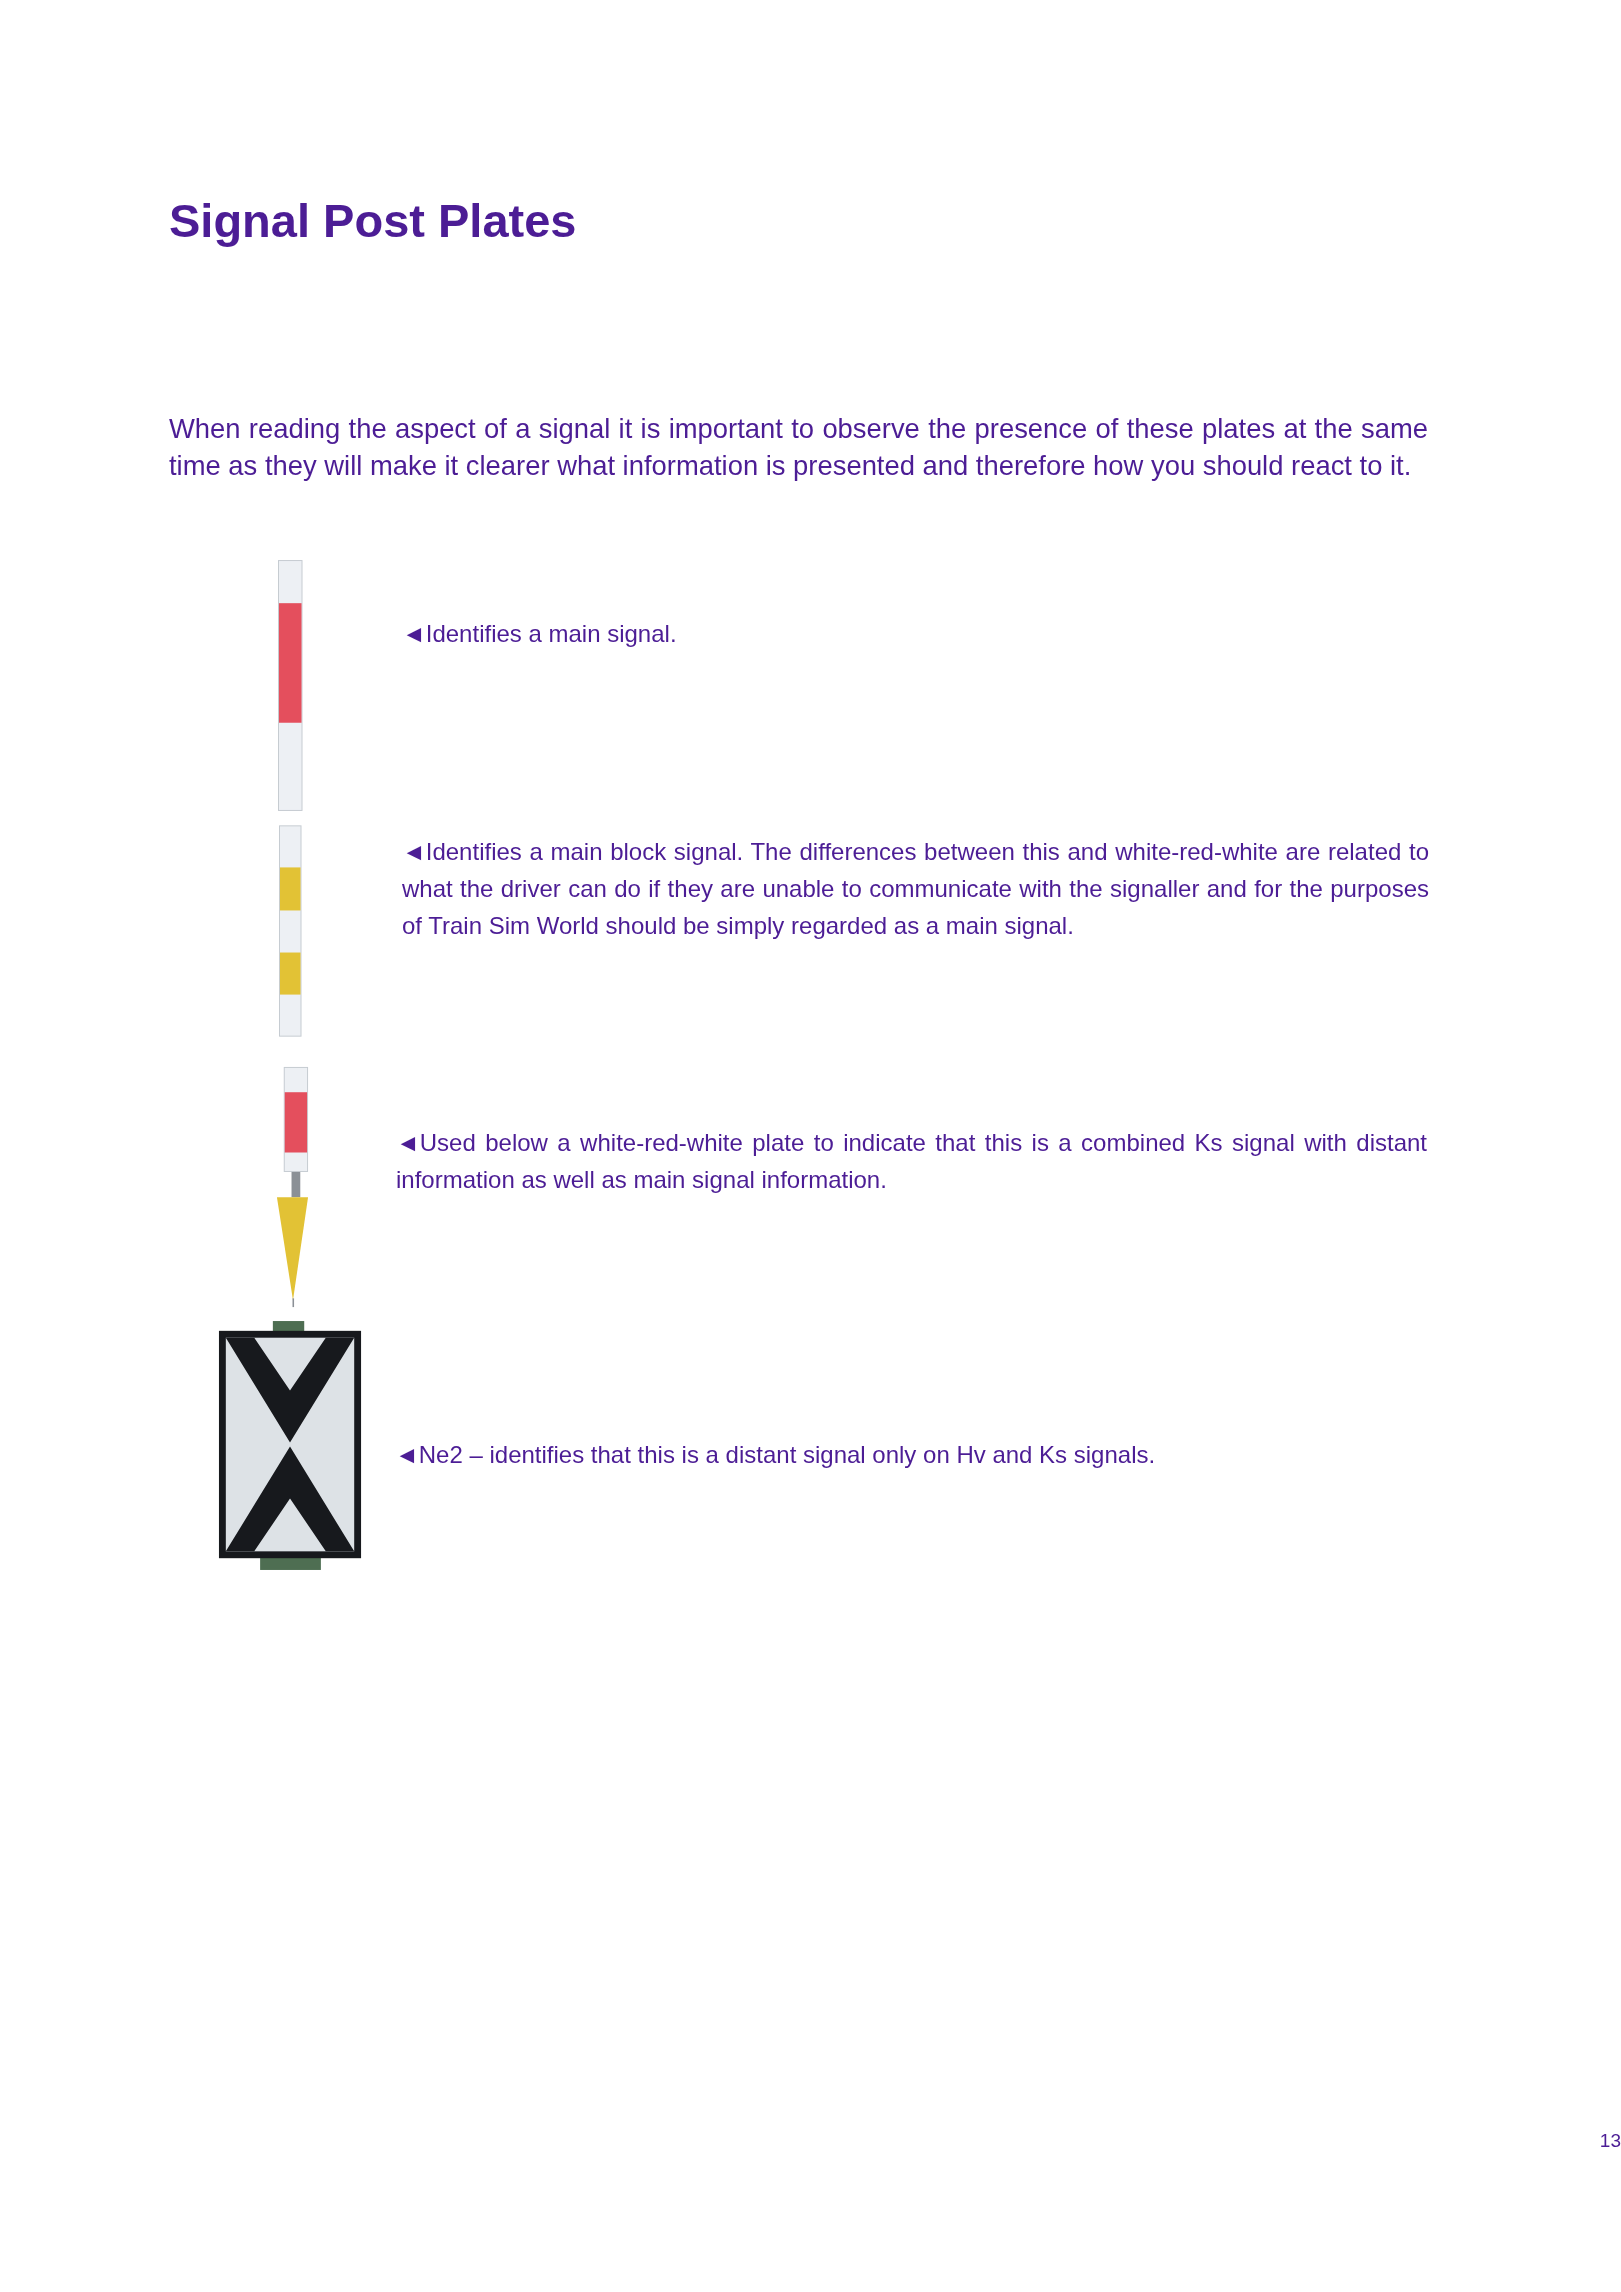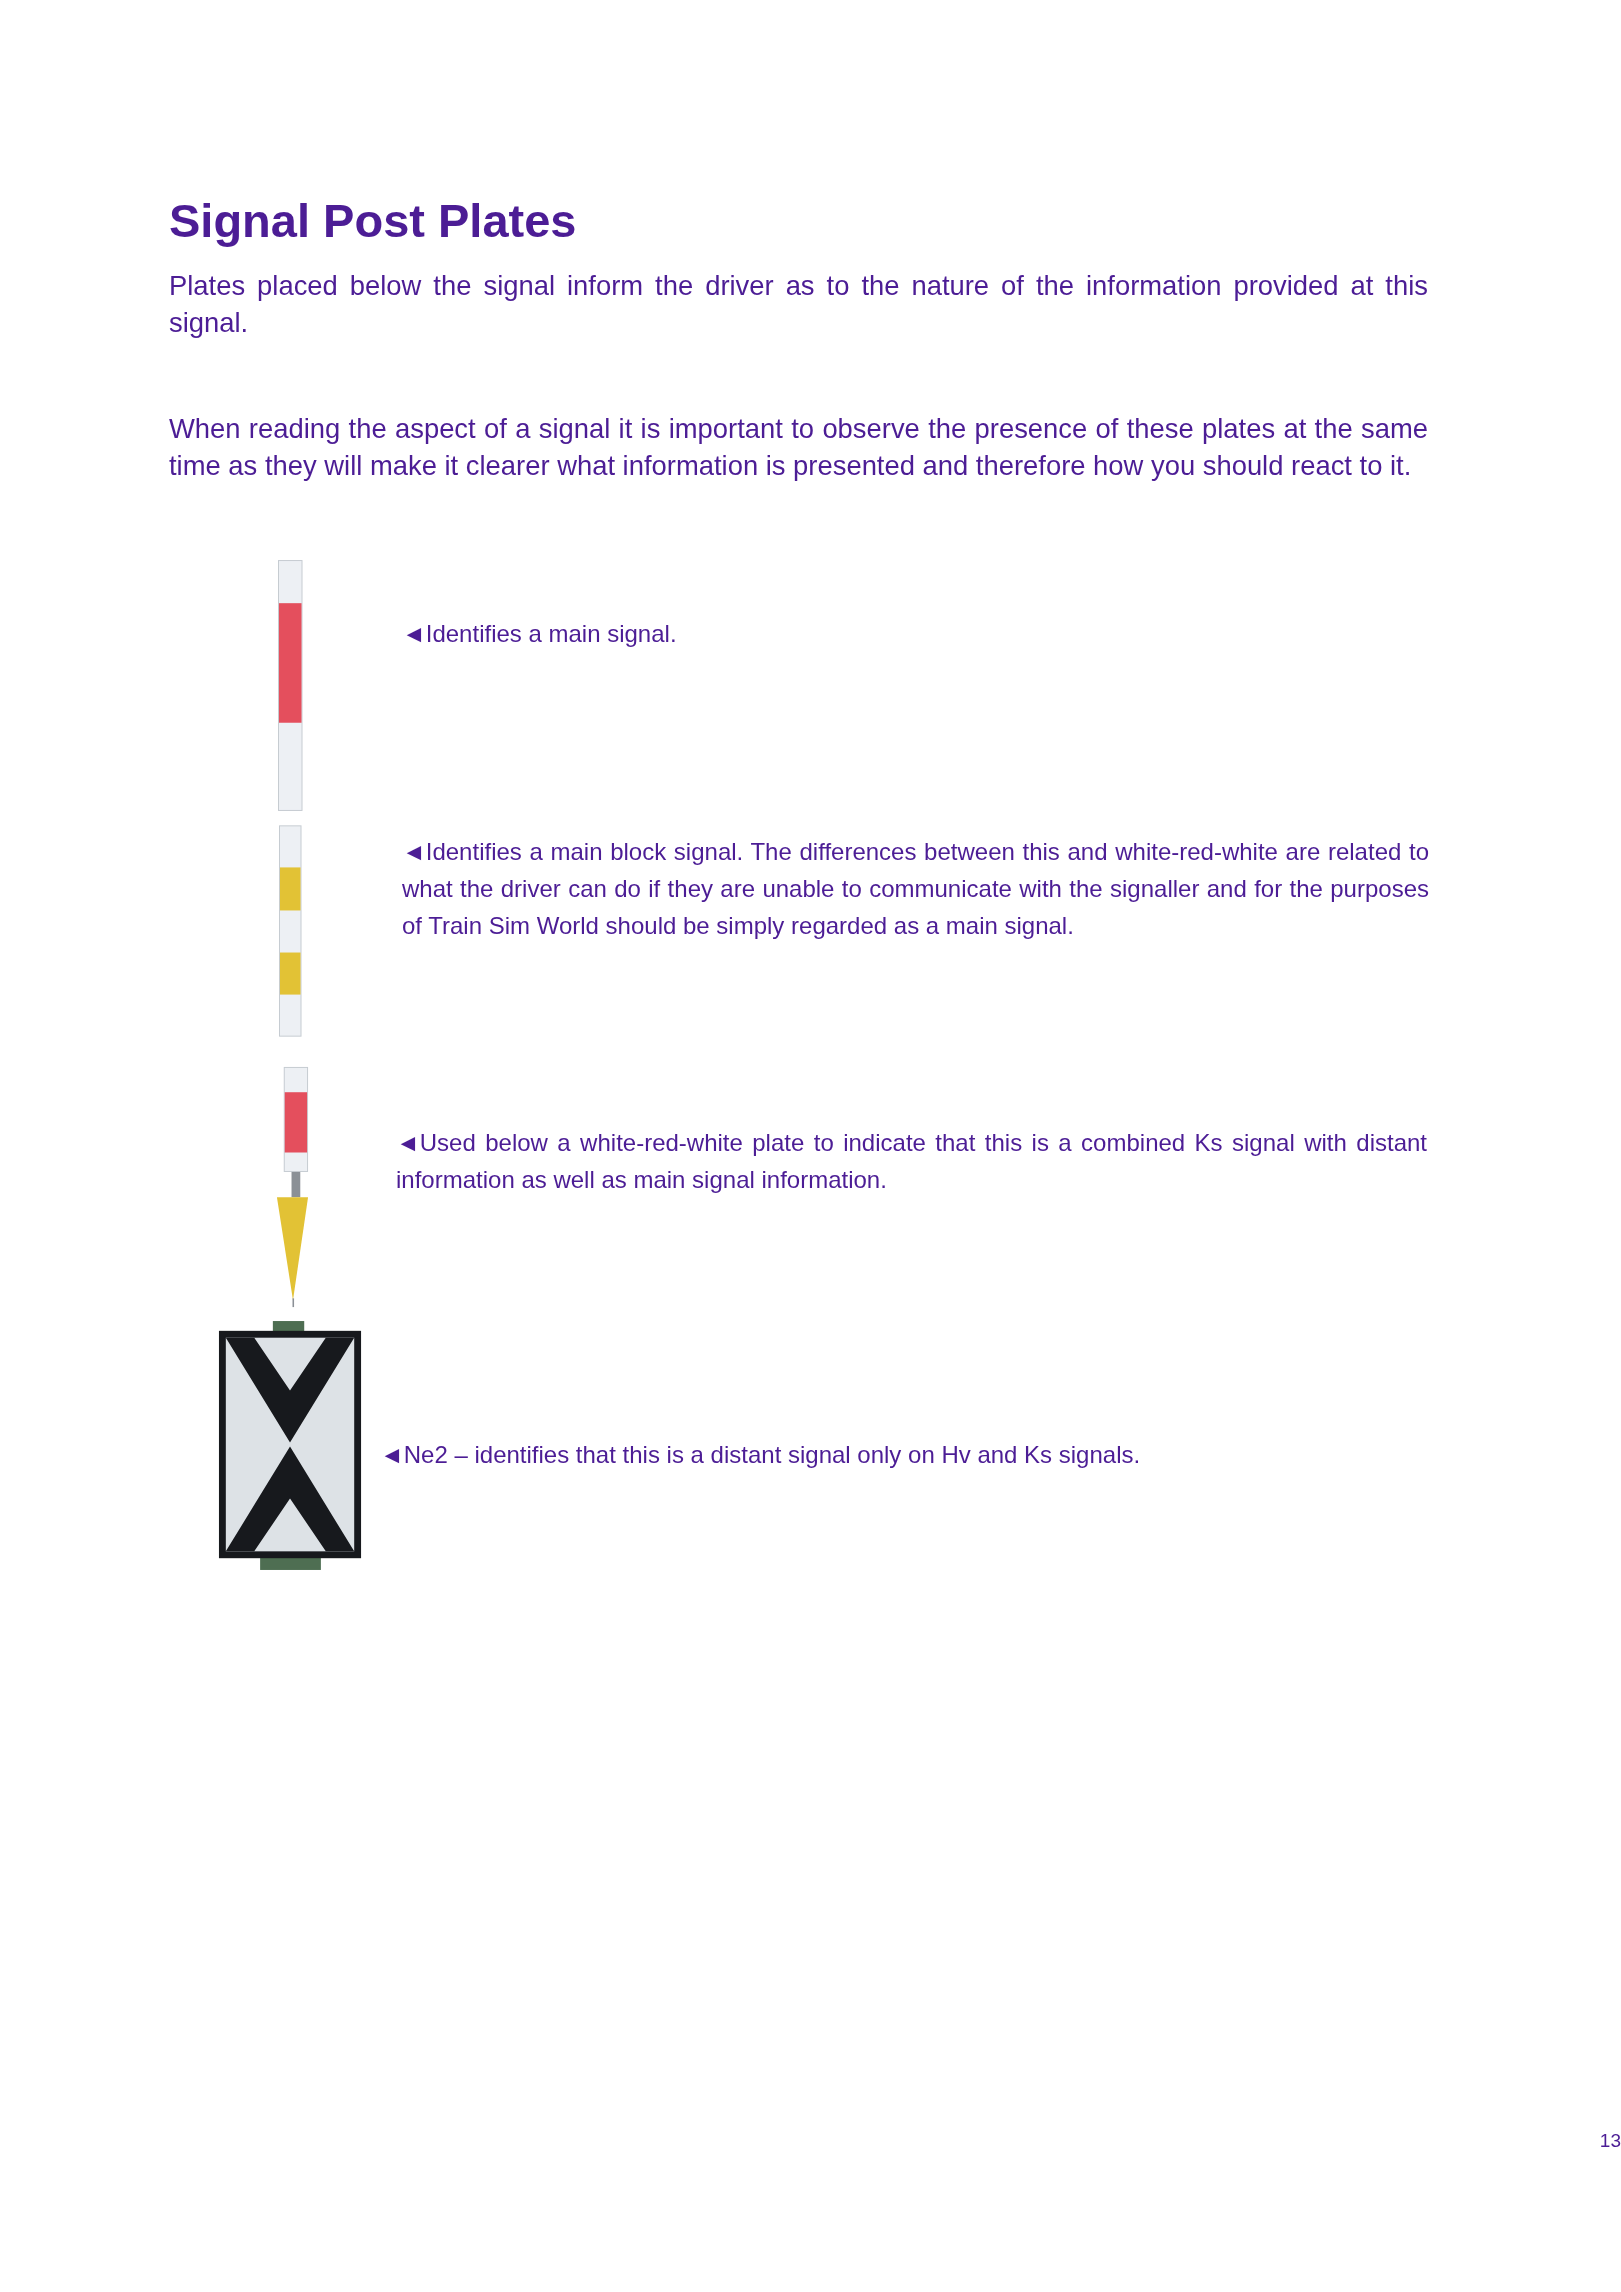--- a/index.html
+++ b/index.html
@@ -35,21 +35,20 @@
   }
   svg { display: block; }
 </style>
 </head>
 <body>
 
 <div class="page">
 
   <div class="abs doc-title" style="left:169px; top:192px;">Signal Post Plates</div>
 
-  <div class="abs body-text justified" style="left:169px; top:267px; width:1259px;">Plates placed below the signal inform the driver as to the nature of the information provided at this signal.</div>
 
   <div class="abs body-text justified" style="left:169px; top:368px; width:1259px;margin-top:42px;">When reading the aspect of a signal it is important to observe the presence of these plates at the same time as they will make it clearer what information is presented and therefore how you should react to it.</div>
 
   <svg class="abs" style="left:278px; top:560px;" width="24.5" height="251" viewBox="0 0 25 256">
     <rect x="0" y="0" width="25" height="256" fill="#c5cbd1"></rect>
     <rect x="1" y="1" width="23" height="254" fill="#edf0f4"></rect>
     <rect x="1" y="44" width="23" height="122" fill="#e44f5d"></rect>
   </svg>
 
   <div class="abs caption" style="left:402px; top:615px; width:1029px;">◄Identifies a main signal.</div>
@@ -76,18 +75,18 @@
 
   <svg class="abs" style="left:217px; top:1321px;" width="147" height="249" viewBox="0 0 150 254">
     <rect x="57" y="0" width="32" height="14" fill="#4e6e52"></rect>
     <rect x="44" y="240" width="62" height="14" fill="#4e6e52"></rect>
     <rect x="2" y="10" width="145" height="232" fill="#17191d"></rect>
     <rect x="9" y="17" width="131" height="218" fill="#dde2e6"></rect>
     <polygon points="9,17 38,17 74.5,71 111,17 140,17 74.5,124" fill="#17191d"></polygon>
     <polygon points="9,235 38,235 74.5,181 111,235 140,235 74.5,128" fill="#17191d"></polygon>
   </svg>
 
-  <div class="abs caption" style="left:380px; top:1436px; width:1127px;">◄Ne2 – identifies that this is a distant signal only on Hv and Ks signals.</div>
+  <div class="abs caption" style="left:395px; top:1436px; width:1127px;">◄Ne2 – identifies that this is a distant signal only on Hv and Ks signals.</div>
 
   <div class="abs page-number" style="left:0px; top:2130px;">13</div>
 
 </div>
 
 
 </body></html>

